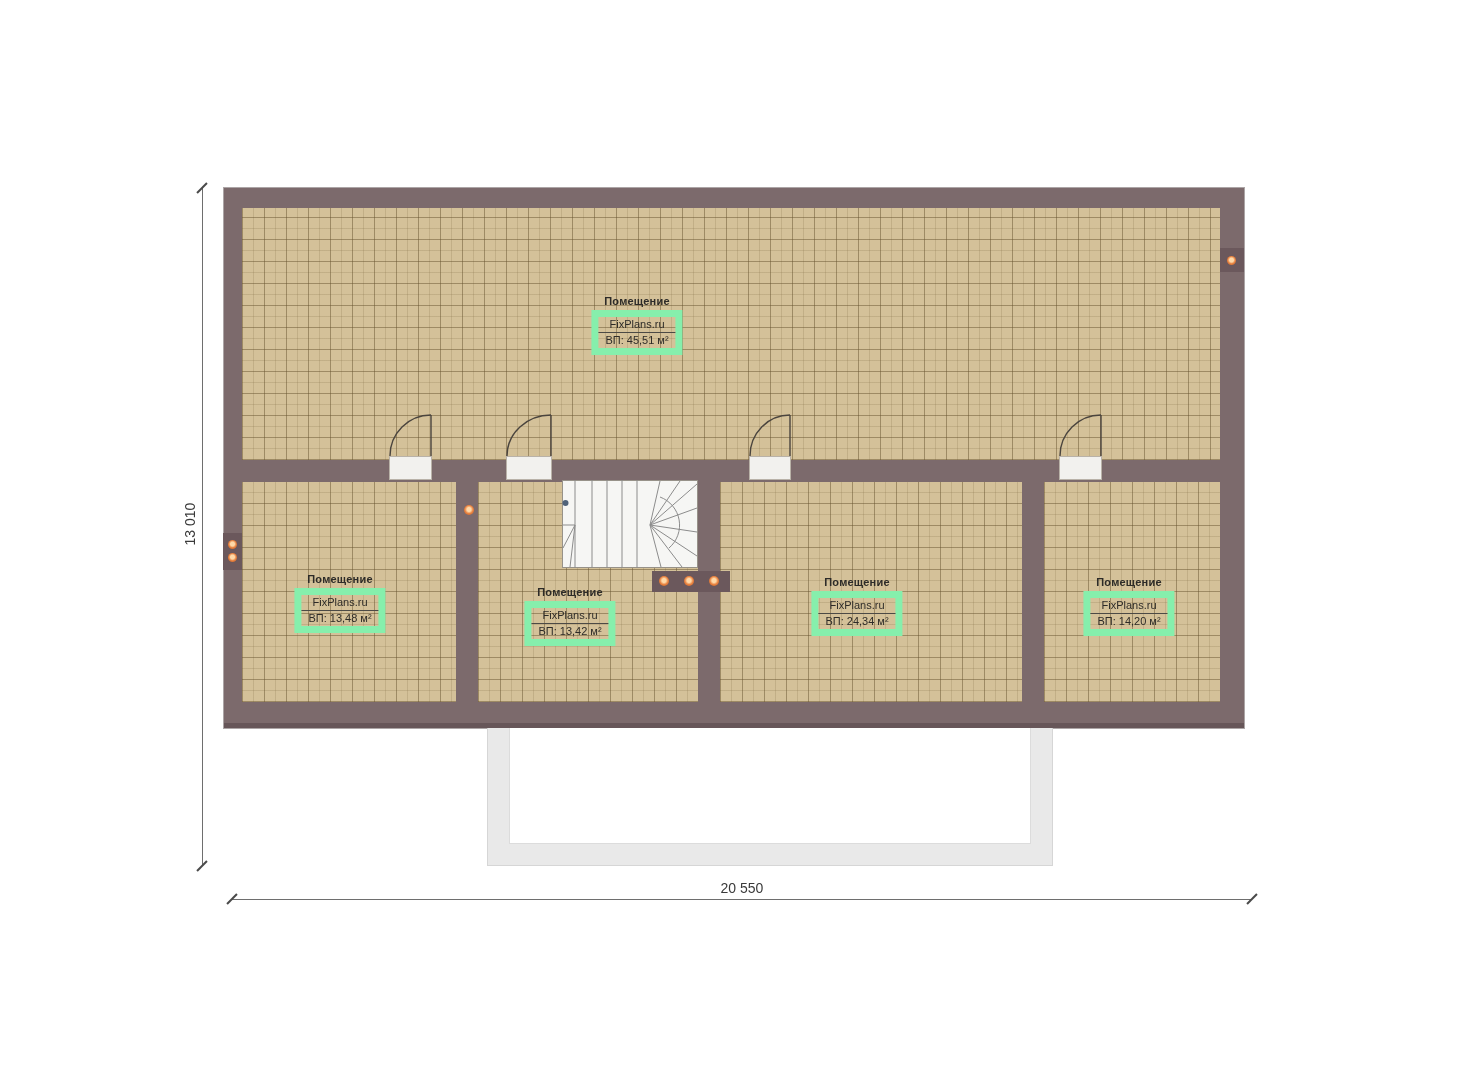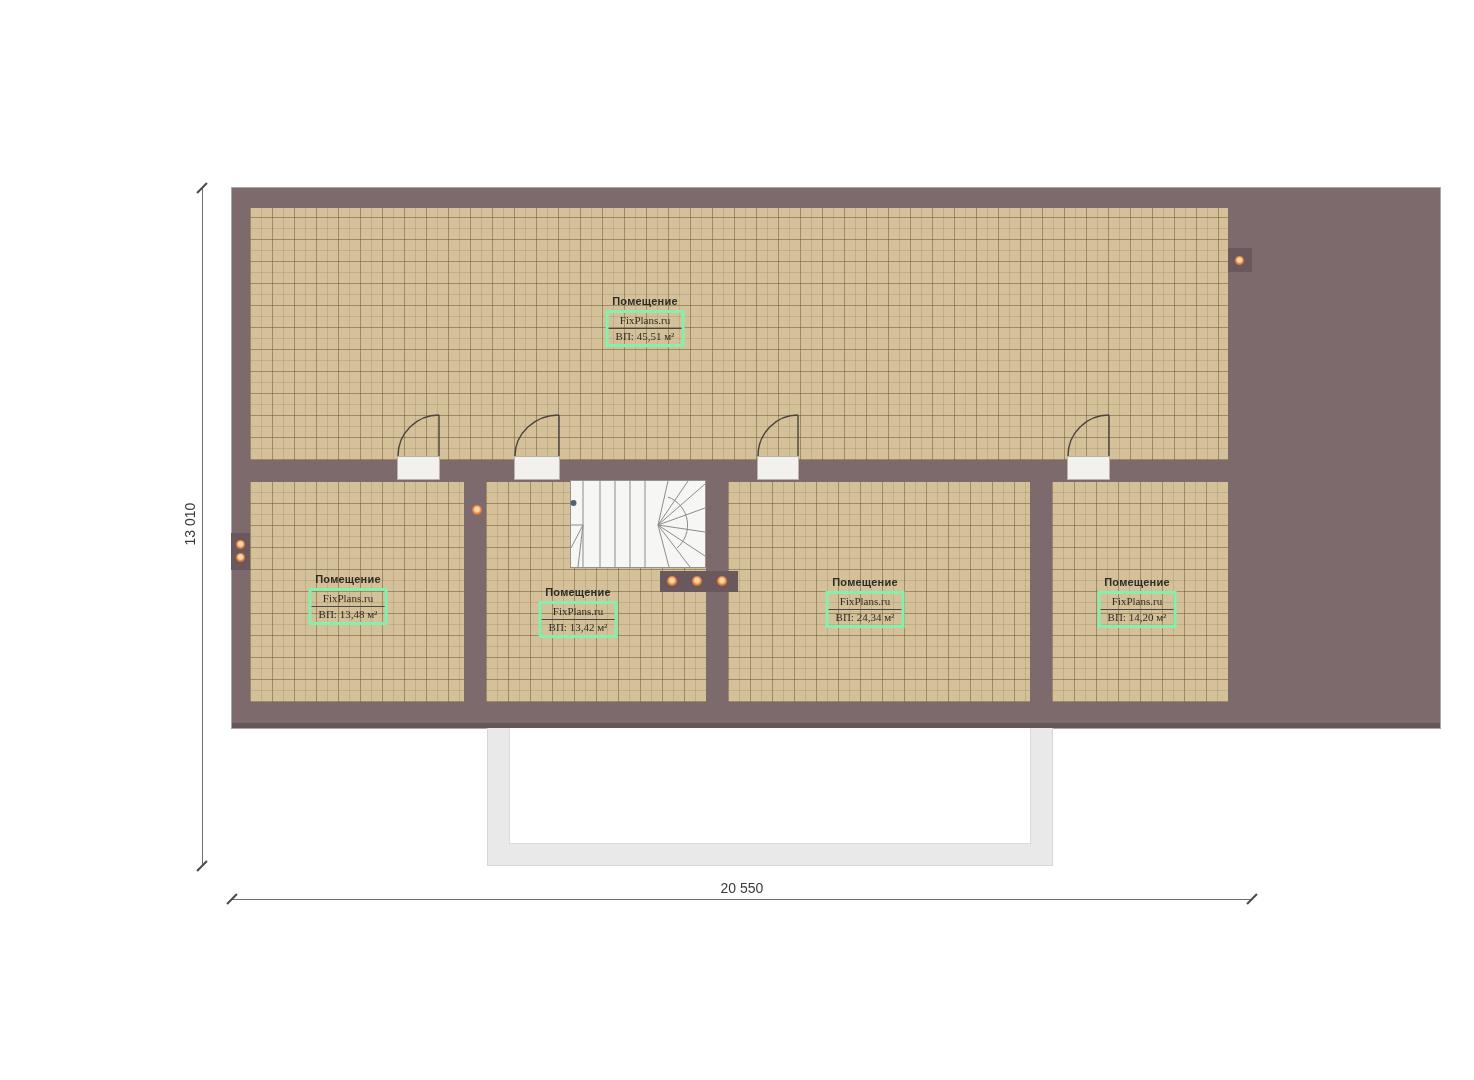--- a/index.html
+++ b/index.html
@@ -3,21 +3,21 @@
 <meta charset="utf-8">
 <style>
   html,body{margin:0;padding:0;}
   body{
     width:1474px;height:1080px;position:relative;background:#ffffff;
     font-family:"Liberation Sans", sans-serif;overflow:hidden;
   }
 
   
   #plan{
-    position:absolute;left:232px;top:188px;width:1208px;height:540px;
+    position:absolute;left:224px;top:188px;width:1020px;height:540px;
     background:var(--c-wall,#7c6a6c);
     outline:1px solid rgba(70,55,58,.45);
   }
   .floor{
     position:absolute;
     background-color:var(--c-floor,#d4c199);
     background-image:
       repeating-linear-gradient(0deg, rgba(100,80,45,.38) 0 1px, transparent 1px 22px),
       repeating-linear-gradient(90deg, rgba(100,80,45,.38) 0 1px, transparent 1px 22px),
       repeating-linear-gradient(0deg, rgba(120,100,60,.20) 0 1px, transparent 1px 11px),
@@ -58,21 +58,21 @@
     background:#ffffff;border:1px solid #dcdcdc;border-top:none;
   }
 
   
   .room-label{
     position:absolute;transform:translateX(-50%);
     text-align:center;color:#2d2b28;font-size:11px;line-height:13px;
     white-space:nowrap;
   }
   .room-name{font-weight:700;letter-spacing:.2px;margin-bottom:2px;}
-  .room-box{border:3px solid #86efac;display:inline-block;font-family:Liberation Serif, serif;}
+  .room-box{border:7px solid #86efac;display:inline-block;}
   .room-box > div{padding:1px 7px;}
   .room-box > div + div{border-top:1px solid #4c4a45;}
 
   
   .dim-line{position:absolute;background:#6e6e6e;}
   .dim-tick{position:absolute;width:14px;height:2px;background:#4a4a4a;transform:rotate(-45deg);}
   .dim-text{
     position:absolute;color:#3a3a3a;font-size:14px;text-align:center;
   }
 </style>

